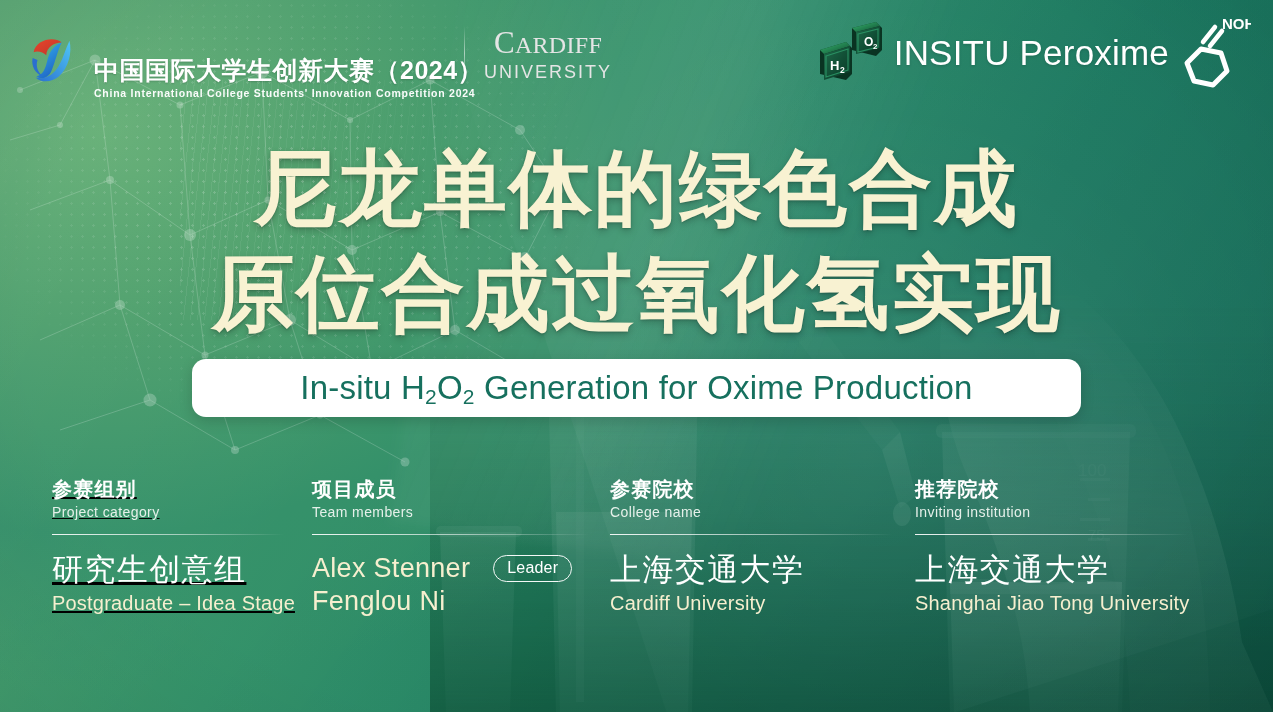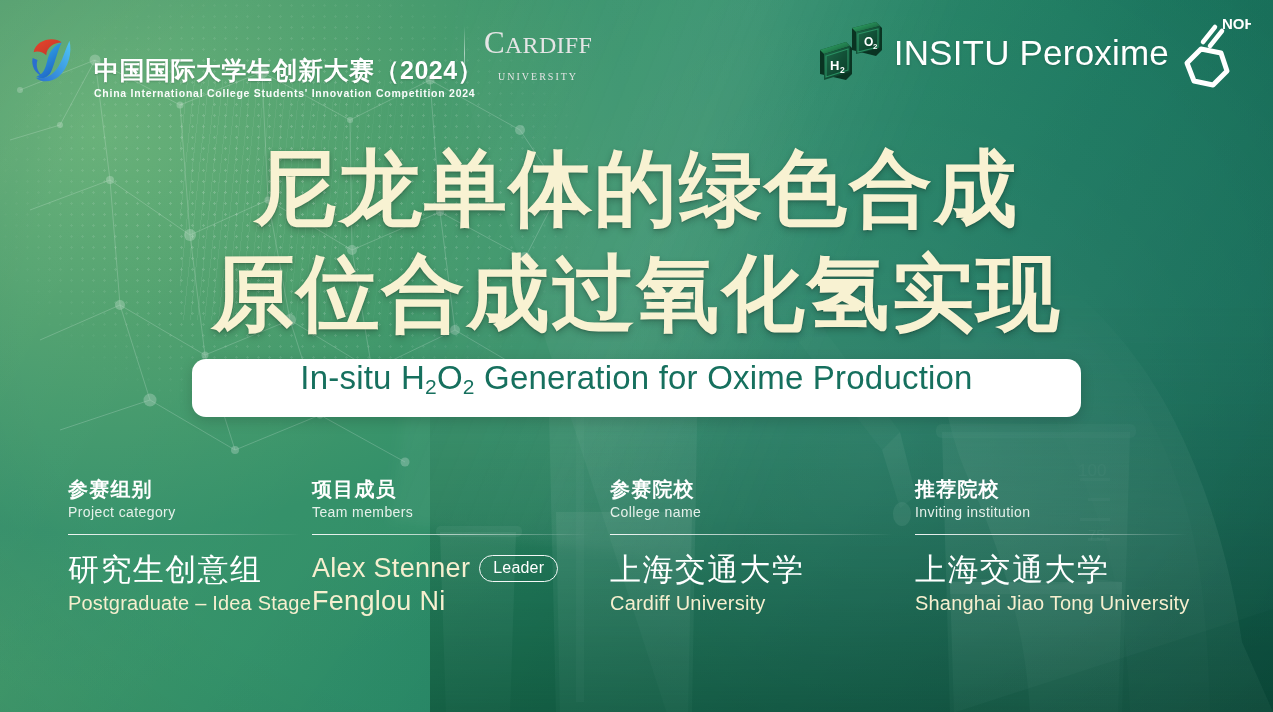--- a/index.html
+++ b/index.html
@@ -131,22 +131,22 @@
     position: absolute; left: 484px; top: 27px;
     color: #e5e5e5; text-align: center; line-height: 1;
   }
   .cardiff-main {
     font-family: "Liberation Serif", "DejaVu Serif", serif;
     font-size: 31px; font-weight: 400; letter-spacing: .3px;
   }
   .cardiff-main .cap { font-size: 31px; }
   .cardiff-main .sm  { font-size: 24px; }
   .cardiff-sub {
-    font-family: Liberation Serif, serif;
-    font-size: 10px; letter-spacing: 2.0px; margin-top: 14px;
+    font-family: Liberation Sans, sans-serif;
+    font-size: 18px; letter-spacing: 2.0px; margin-top: 5px;
   }
 
   .brand-group {
     position: absolute; right: 22px; top: 16px;
     display: flex; align-items: center; gap: 10px; height: 74px;
   }
   .tiles { width: 66px; height: 70px; flex: none; }
   .brand-name {
     color: #FFFFFF;
     font-size: 35px;
@@ -170,41 +170,41 @@
     line-height: 1.26;
     text-shadow: 0 3px 7px rgba(0,0,0,.22), 0 1px 2px rgba(0,0,0,.18);
   }
 
   
   .subtitle-bar {
     position: absolute; left: 192px; top: 359px;
     width: 889px; height: 58px;
     background: #FFFFFF;
     border-radius: 14px;
-    display: flex; align-items: flex-start; justify-content: center;
+    display: flex; align-items: center; justify-content: center;
     box-shadow: 0 4px 14px rgba(0,0,0,.16);
   }
   .subtitle-text {
     color: #16705E;
     font-size: 33px;
     font-weight: 400;
     letter-spacing: .2px;
     white-space: nowrap;
   }
   .subtitle-text sub {
     font-size: 21px; vertical-align: baseline; position: relative; top: 5px;
   }
 
   
   .info-row {
     position: absolute; left: 0; top: 478px; width: 1273px; height: 170px;
     display: flex;
   }
   .info-col { position: relative; box-sizing: border-box; }
-  .info-col.c1 { width: 302px; padding-left: 68px; }
+  .info-col.c1 { width: 302px; padding-left: 52px; text-decoration: underline; }
   .info-col.c2 { width: 302px; padding-left: 10px; }
   .info-col.c3 { width: 303px; padding-left: 6px; }
   .info-col.c4 { width: 366px; padding-left: 8px; }
 
   .lbl-cn {
     color: #FFFFFF; font-size: 20px; font-weight: 700;
     letter-spacing: 1.2px; line-height: 1.1;
   }
   .lbl-en {
     color: #EFF6F1; font-size: 14px; font-weight: 400;
@@ -220,21 +220,21 @@
   .c4 .col-rule { width: 273px; }
 
   .val-cn {
     color: #ffffff; font-size: 31px; font-weight: 400;
     letter-spacing: 1.4px; line-height: 1.15; white-space: nowrap;
   }
   .val-en {
     color: #F6EFCF; font-size: 20px; font-weight: 400;
     letter-spacing: .2px; margin-top: 4px; line-height: 1.15; white-space: nowrap;
   }
-  .member-row { display: flex; align-items: center; gap: 9px; }
+  .member-row { display: flex; align-items: center; gap: 23px; }
   .member-name {
     color: #F6EFCF; font-size: 27px; font-weight: 400;
     letter-spacing: .3px; line-height: 1.22; white-space: nowrap;
   }
   .leader-badge {
     color: #FFFFFF;
     border: 1.5px solid rgba(255,255,255,.95);
     border-radius: 40px;
     padding: 2px 13px 3px;
     font-size: 16px;

